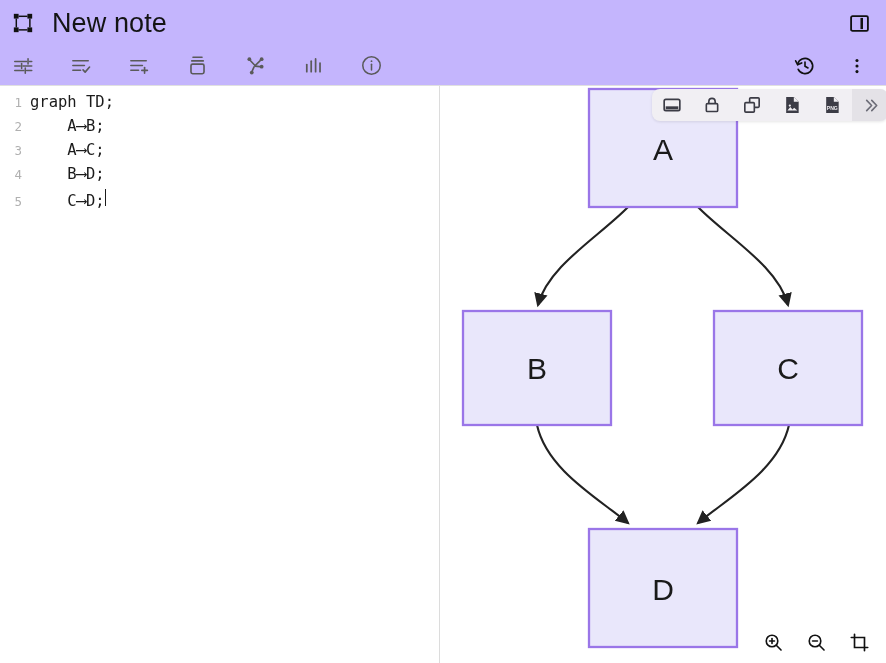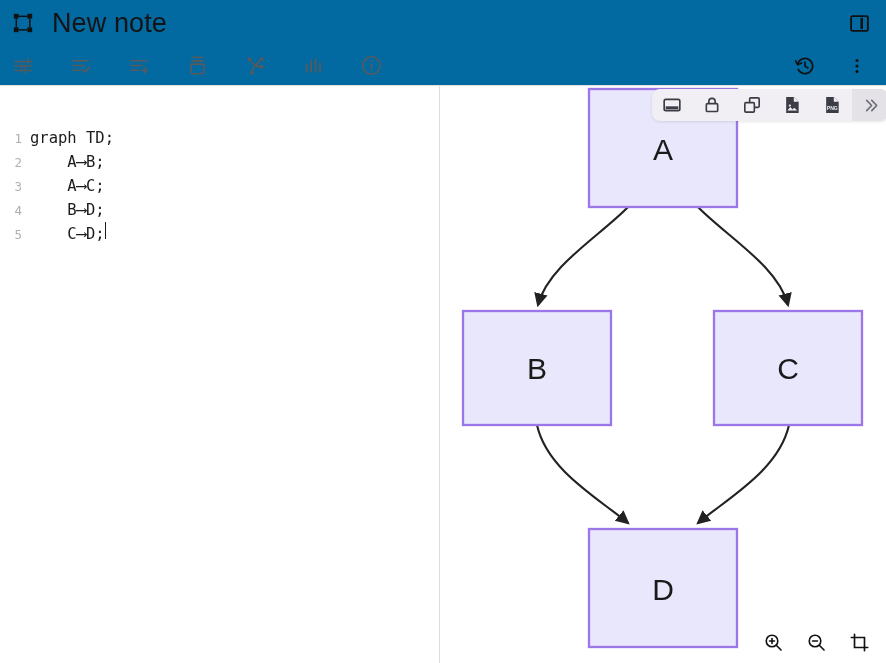--- a/index.html
+++ b/index.html
@@ -6,21 +6,21 @@
   html, body {
     width: 886px; height: 663px;
     background: #ffffff;
     font-family: "Liberation Sans", sans-serif;
     overflow: hidden;
   }
   .app {
     position: relative;
     width: 886px; height: 663px;
     display: flex; flex-direction: column;
-    background: #0369a1;
+    background: #c4b5fd;
   }
 
   
   .titlebar {
     position: relative;
     height: 46px;
     display: flex; align-items: center;
     padding: 0 14px 0 10px;
     flex: 0 0 46px;
   }
@@ -104,21 +104,20 @@
     text-align: right;
     color: #b0b0b0;
     font-size: 12.5px;
     font-family: "DejaVu Sans Mono", monospace;
     user-select: none;
   }
   .code-text {
     margin-left: 8px;
     color: #1b1b1b;
     white-space: pre;
-    margin-top: 36px;
   }
   .caret {
     display: inline-block;
     width: 1px; height: 17px;
     background: #1b1b1b;
     vertical-align: -3px;
   }
 
   
   .preview-pane {

